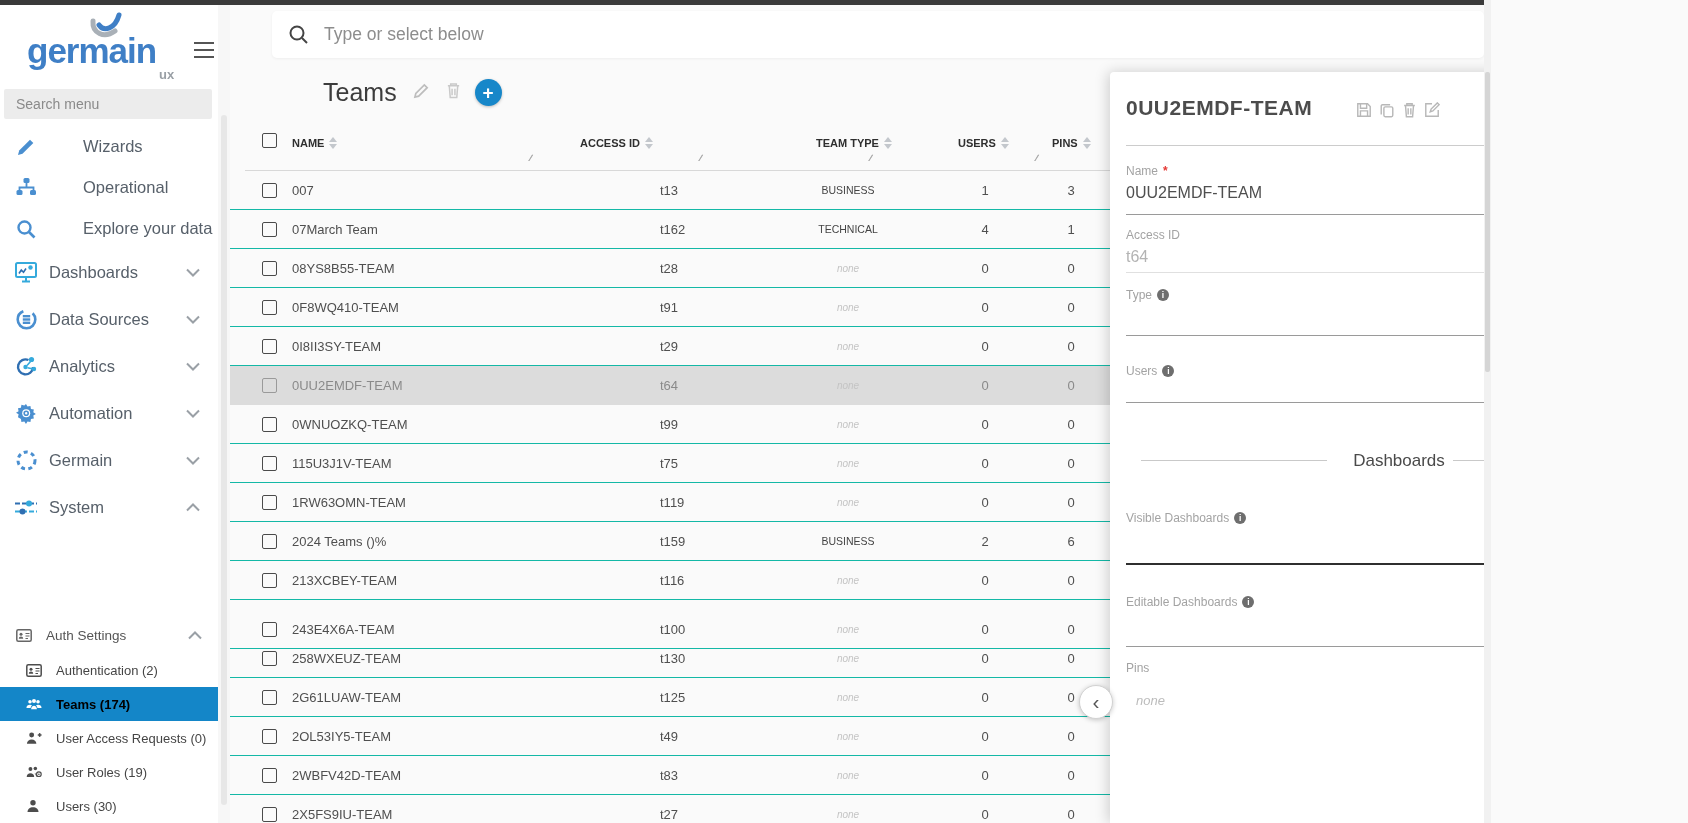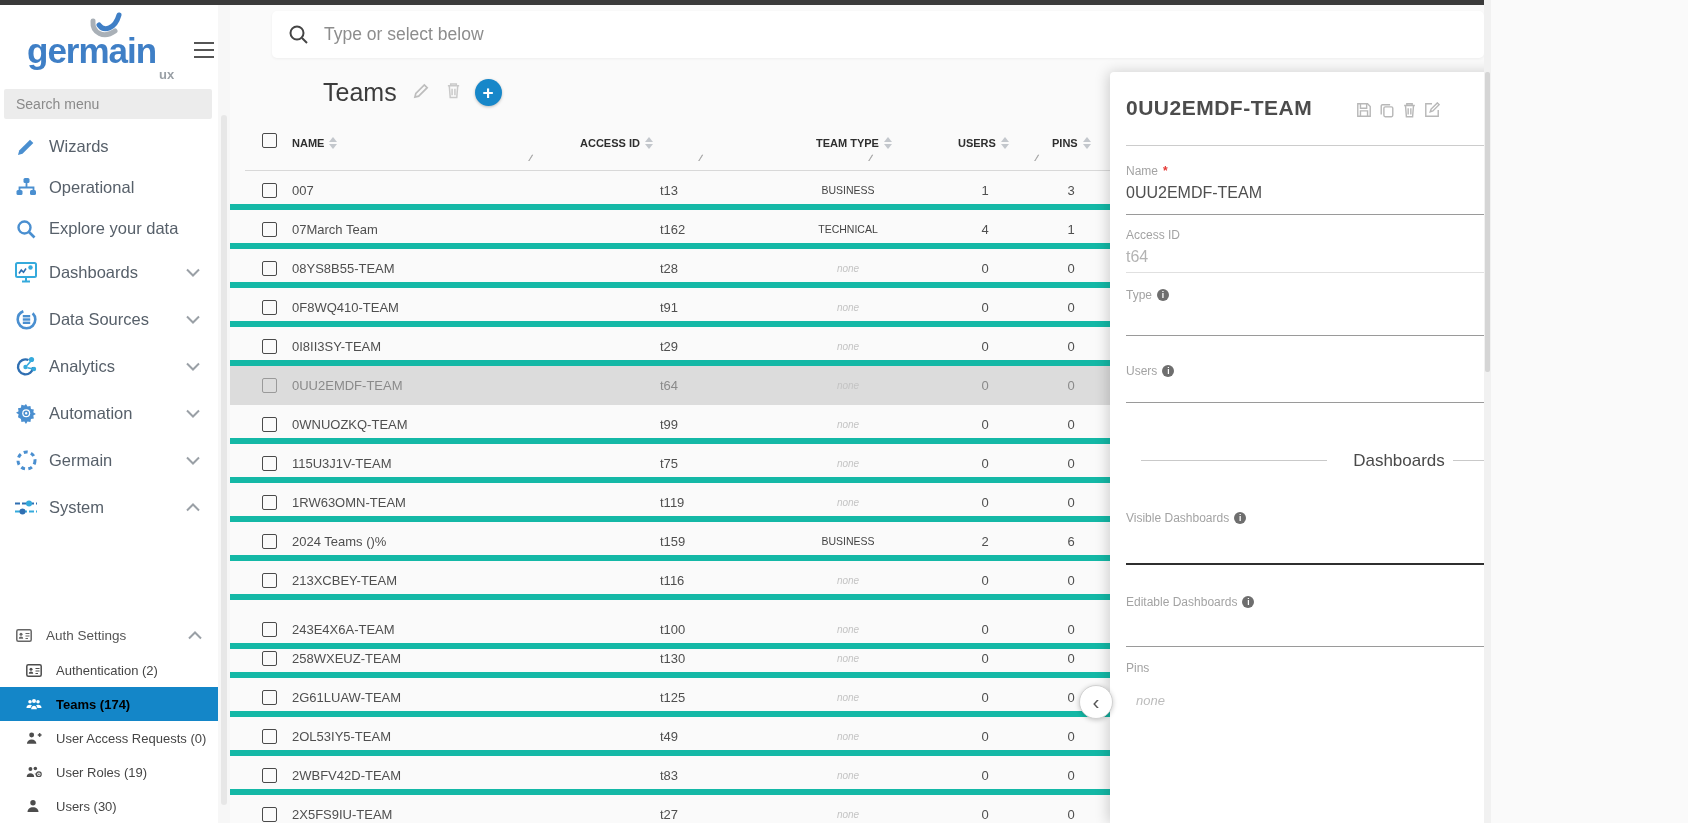--- a/index.html
+++ b/index.html
@@ -17,21 +17,21 @@
   .logo-wrap { position:relative; height:80px; }
   .logo-text { position:absolute; left:27px; top:26px; font-size:35px; font-weight:700; color:#3f7fc6; letter-spacing:-1px; }
   .logo-suffix { position:absolute; left:159px; top:62px; font-size:13px; color:#9aa0a6; font-weight:700; }
   .logo-swoosh { position:absolute; left:84px; top:2px; }
   .hamburger { position:absolute; left:194px; top:32px; width:20px; height:18px; cursor:pointer; }
   .hamburger div { height:2px; background:#555; margin:5px 0; }
   .side-search { position:absolute; left:4px; top:84px; width:208px; height:30px; background:#ececec; border:none; border-radius:2px; padding-left:12px; font-size:14px; color:#777; font-family:inherit; outline:none; }
   .side-search::placeholder { color:#8a8a8a; }
   .nav { position:absolute; left:0; top:121px; width:218px; }
   .nav-item { position:relative; display:flex; align-items:center; padding-left:15px; cursor:pointer; }
-  .nav-item.si { height:41px; }
+  .nav-item.si { height:41px;gap:34px; }
   .nav-item.sg { height:47px; }
   .nav-item .icn { width:22px; height:22px; display:flex; align-items:center; justify-content:center; color:#4a8fd0; flex:none; }
   .nav-item .lbl { margin-left:12px; font-size:16.5px; color:#57606a; }
   .nav-item .chev { position:absolute; right:18px; color:#9aa0a6; }
   .chev svg { display:block; }
   
   .auth-group { position:absolute; left:0; top:612px; width:218px; }
   .auth-head { position:relative; display:flex; align-items:center; height:36px; padding-left:16px; cursor:pointer; }
   .auth-head .icn { width:16px; height:14px; color:#666; }
   .auth-head .lbl { margin-left:14px; font-size:13.5px; color:#555; }
@@ -62,21 +62,21 @@
   
   .thead { position:absolute; left:230px; top:125px; width:900px; height:46px; z-index:1; }
   .thead .hcell { position:absolute; top:12px; font-size:11px; font-weight:700; color:#2e2e2e; letter-spacing:0; display:flex; align-items:center; }
   .sorter { display:inline-flex; flex-direction:column; margin-left:5px; }
   .sorter i { display:block; width:0; height:0; border-left:4px solid transparent; border-right:4px solid transparent; }
   .sorter .up { border-bottom:5px solid #c3c7cc; margin-bottom:2px; }
   .sorter .dn { border-top:5px solid #c3c7cc; }
   .rhandle { position:absolute; top:28px; font-size:9px; color:#9a9a9a; letter-spacing:-1px; cursor:col-resize; }
   .head-line { position:absolute; left:245px; top:170px; width:872px; height:1px; background:#d8d8d8; z-index:1; }
   .tbody { position:absolute; left:230px; top:171px; width:900px; height:652px; z-index:1; }
-  .trow { position:absolute; left:0; width:900px; height:39px; border-bottom:6px solid #14b8a6; cursor:pointer; }
+  .trow { position:absolute; left:0; width:900px; height:39px; border-bottom:1px solid #14b8a6; cursor:pointer; }
   .trow.sel { background:#dcdcdc; border-bottom-color:#dcdcdc; }
   .cbx { position:absolute; left:32px; top:12px; width:15px; height:15px; border:1.6px solid #4a4a4a; border-radius:2px; background:transparent; }
   .trow.sel .cbx { border-color:#9a9a9a; }
   .c-name   { position:absolute; left:62px;  top:0; line-height:39px; font-size:13px; color:#4f4f4f; }
   .c-access { position:absolute; left:430px; top:0; line-height:39px; font-size:13px; color:#4f4f4f; }
   .c-type   { position:absolute; left:558px; top:0; width:120px; text-align:center; line-height:39px; font-size:10.5px; color:#444; }
   .c-type.none { font-style:italic; font-size:10px; color:#c4c4c4; }
   .c-users  { position:absolute; left:725px; top:0; width:60px;  text-align:center; line-height:39px; font-size:13px; color:#4f4f4f; }
   .c-pins   { position:absolute; left:811px; top:0; width:60px;  text-align:center; line-height:39px; font-size:13px; color:#4f4f4f; }
   .trow.sel .c-name, .trow.sel .c-access, .trow.sel .c-users, .trow.sel .c-pins { color:#8a8a8a; }

